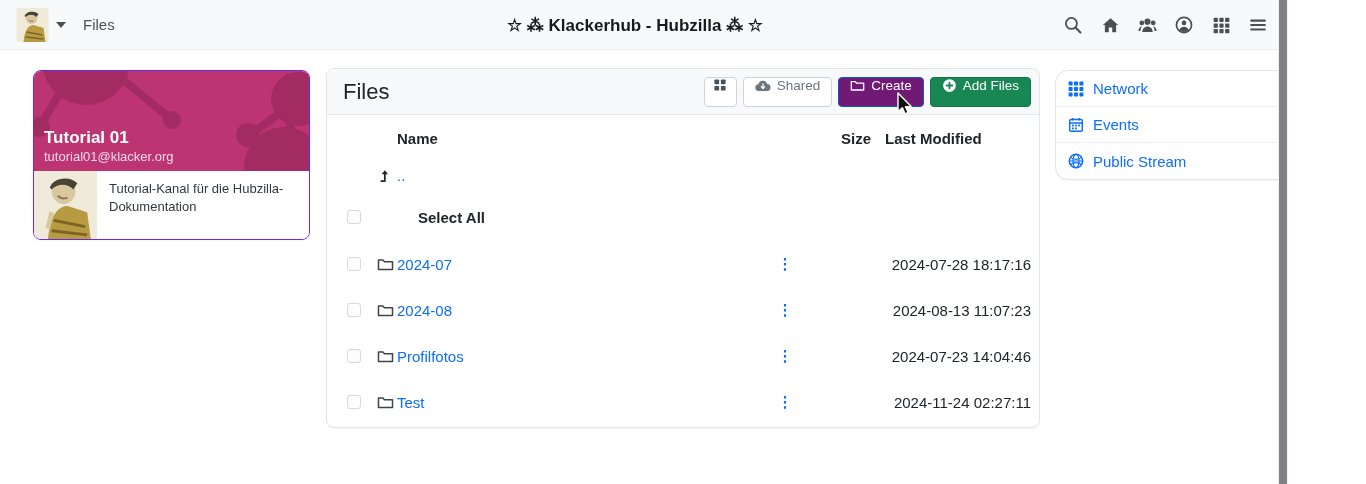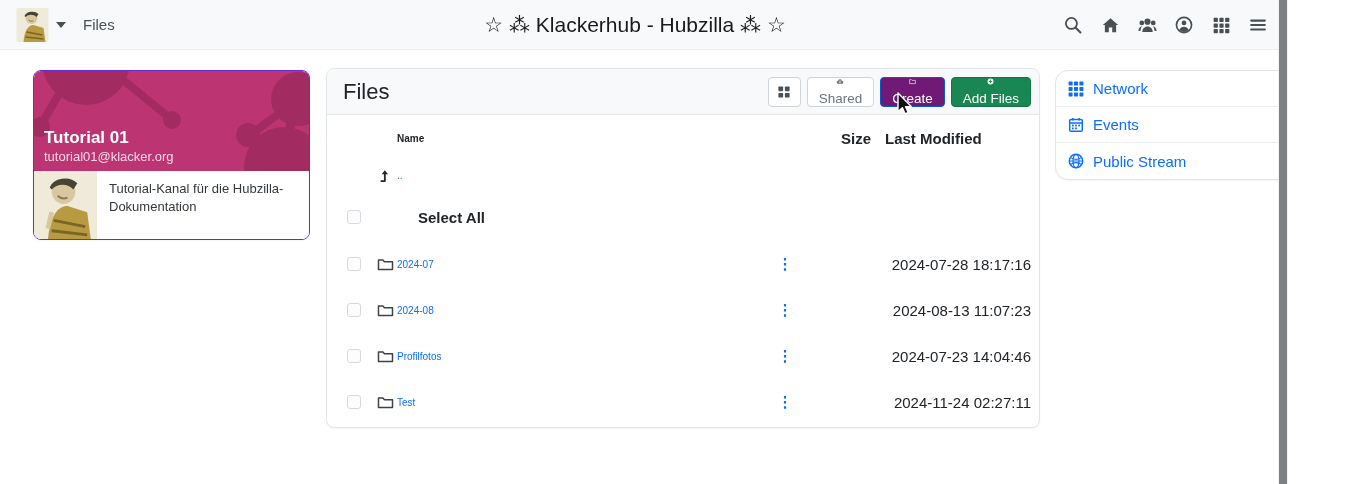--- a/index.html
+++ b/index.html
@@ -16,21 +16,21 @@
     display: flex; align-items: center; padding: 0 0 0 16px;
   }
   .nav-left { display: flex; align-items: center; }
   .avatar-btn { display: flex; align-items: center; gap: 7px; cursor: pointer; }
   .avatar-sm { width: 33px; height: 34px; border-radius: 3px; overflow: hidden; }
   .caret { width: 0; height: 0; border-left: 5px solid transparent;
     border-right: 5px solid transparent; border-top: 6px solid #4a4f54; }
   .app-link { margin-left: 17px; font-size: 15px; color: #495057; text-decoration: none; }
   .nav-title {
     position: absolute; left: 635px; top: 50%; transform: translate(-50%, -50%);
-    font-size: 21px; font-weight: 400; color: #191a1c; white-space: nowrap;
+    font-size: 17px; font-weight: 700; color: #191a1c; white-space: nowrap;
   }
   .nav-icons { position: absolute; right: 19px; top: 0; height: 50px;
     display: flex; align-items: center; gap: 15px; }
   .nav-icon-btn { width: 22px; height: 22px; display: flex; align-items: center;
     justify-content: center; color: #4a4f54; cursor: pointer; background: none; border: none; }
   
   .channel-card {
     position: absolute; left: 33px; top: 70px; width: 277px; height: 170px;
     background: #fff; border: 1px solid #6d28d9; border-radius: 8px;
     box-shadow: 0 1px 2px rgba(0,0,0,.04); overflow: hidden;
@@ -51,40 +51,40 @@
     box-shadow: 0 1px 2px rgba(0,0,0,.04);
   }
   .panel-head {
     height: 46px; background: #f8f9fa; border-bottom: 1px solid #e5e8ea;
     border-radius: 7px 7px 0 0; display: flex; align-items: center;
     padding: 0 8px 0 16px;
   }
   .panel-title { font-size: 22px; font-weight: 500; color: #212529; }
   .head-btns { margin-left: auto; display: flex; align-items: center; gap: 6px; }
   .btn { height: 30px; border-radius: 4px; font-size: 13.5px;
-    display: inline-flex; align-items: center; gap: 6px; padding: 0 11px;
+    display: inline-flex; align-items: flex-start; gap: 6px; padding: 0 11px;
     border: 1px solid transparent; cursor: pointer; white-space: nowrap;
-    font-family: "Liberation Sans", sans-serif; background: none; flex-direction: column; }
+    font-family: "Liberation Sans", sans-serif; background: none; }
   .btn-outline { background: #fff; border-color: #ced4da; color: #6c757d; }
   .btn-iconly { width: 33px; padding: 0; justify-content: center; color: #495057; }
   .btn-create { background: #701a75; border-color: #0a58ca; color: #fff; }
   .btn-green { background: #198754; border-color: #157347; color: #fff; }
   
   .ftable { padding: 4px 8px 0 8px; }
   .trow { display: grid; grid-template-columns: 38px 24px 1fr 40px 66px 160px;
     align-items: center; }
   .r-head { height: 38px; font-weight: 700; font-size: 15px; }
   .r-parent { height: 36px; }
   .r-select { height: 48px; }
   .r-file { height: 46px; }
   .c-check { display: flex; justify-content: center; }
   .checkbox { width: 14px; height: 14px; border: 1px solid #d6dade;
     border-radius: 3px; background: #fdfdfd; cursor: pointer; }
   .c-icon { display: flex; justify-content: center; color: #3e444a; }
-  .c-name { font-size: 10px; }
+  .c-name { font-size: 15px; }
   .c-name a { color: #0d6efd; text-decoration: none; cursor: pointer; }
   .c-tools { text-align: center; }
   .dots { color: #0d6efd; font-size: 15px; font-weight: 700; cursor: pointer; }
   .c-size { text-align: right; font-size: 15px; }
   .c-size.hdr { font-weight: 700; }
   .c-mod { text-align: right; font-size: 15px; color: #212529; }
   .c-mod.hdr { text-align: left; padding-left: 14px; font-weight: 700; }
   .select-label { font-weight: 700; font-size: 15px; padding-left: 21px; color: #212529; }
   
   .widgets { position: absolute; left: 1055px; top: 70px; width: 277px;

